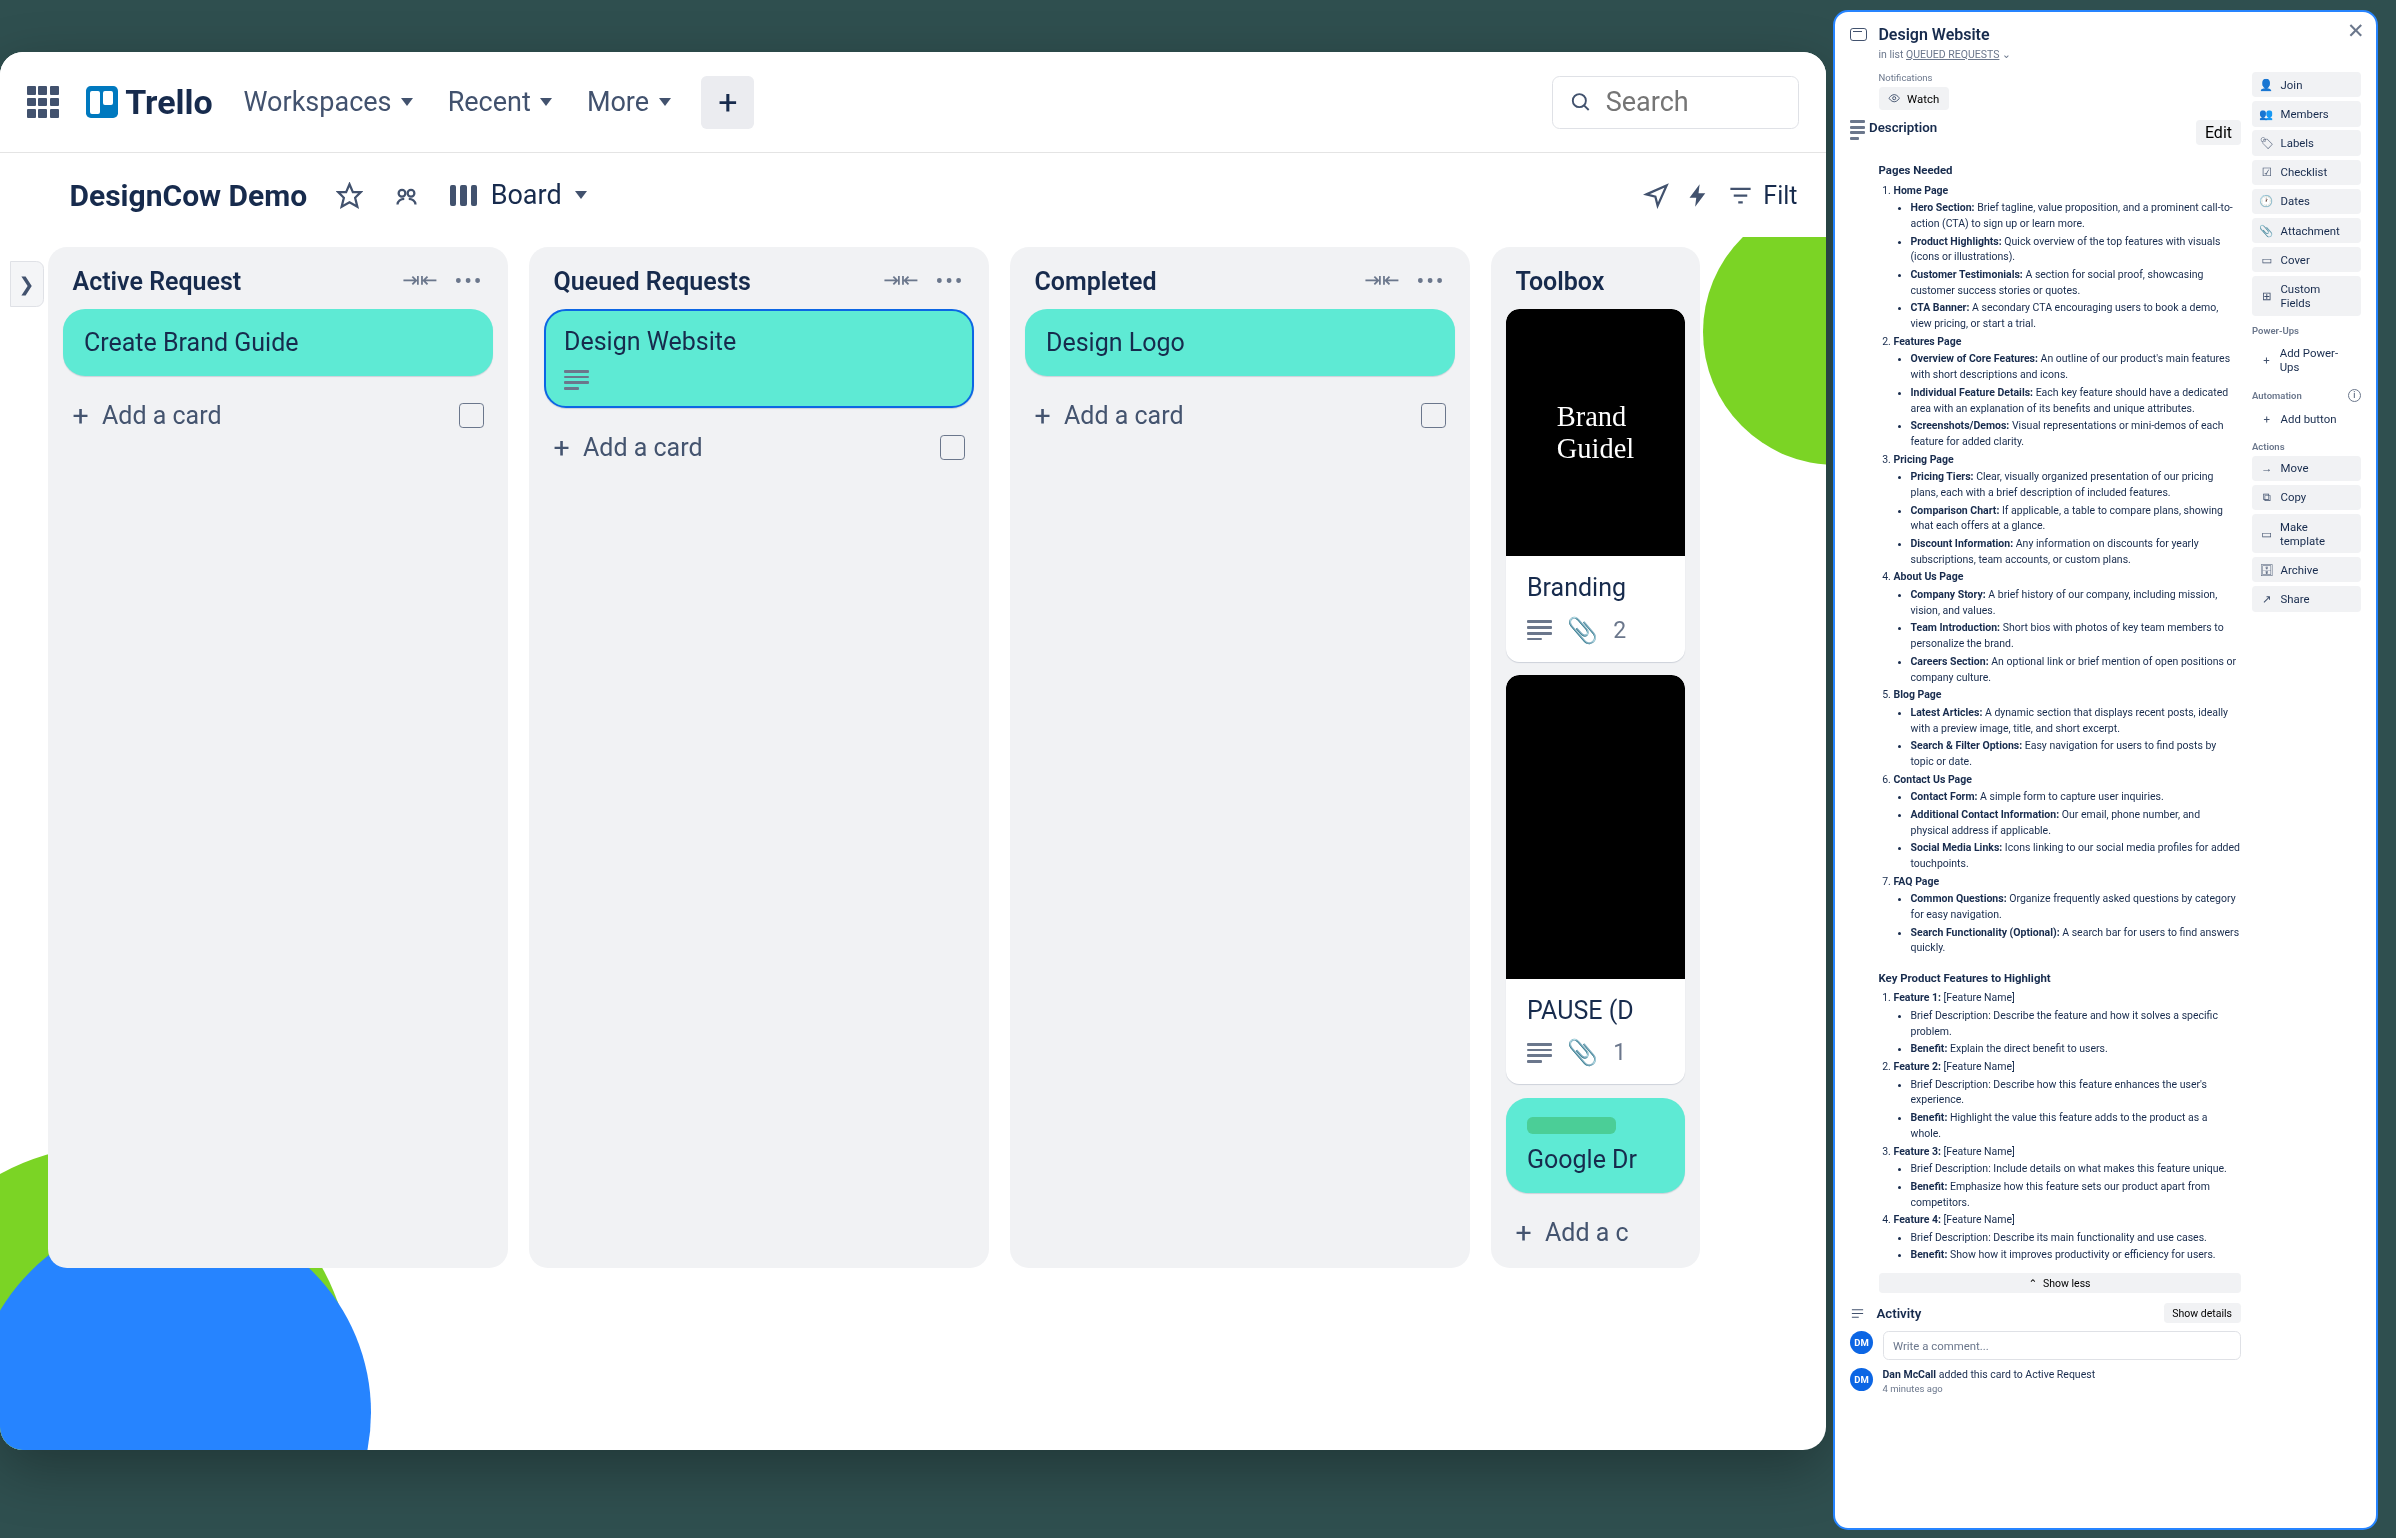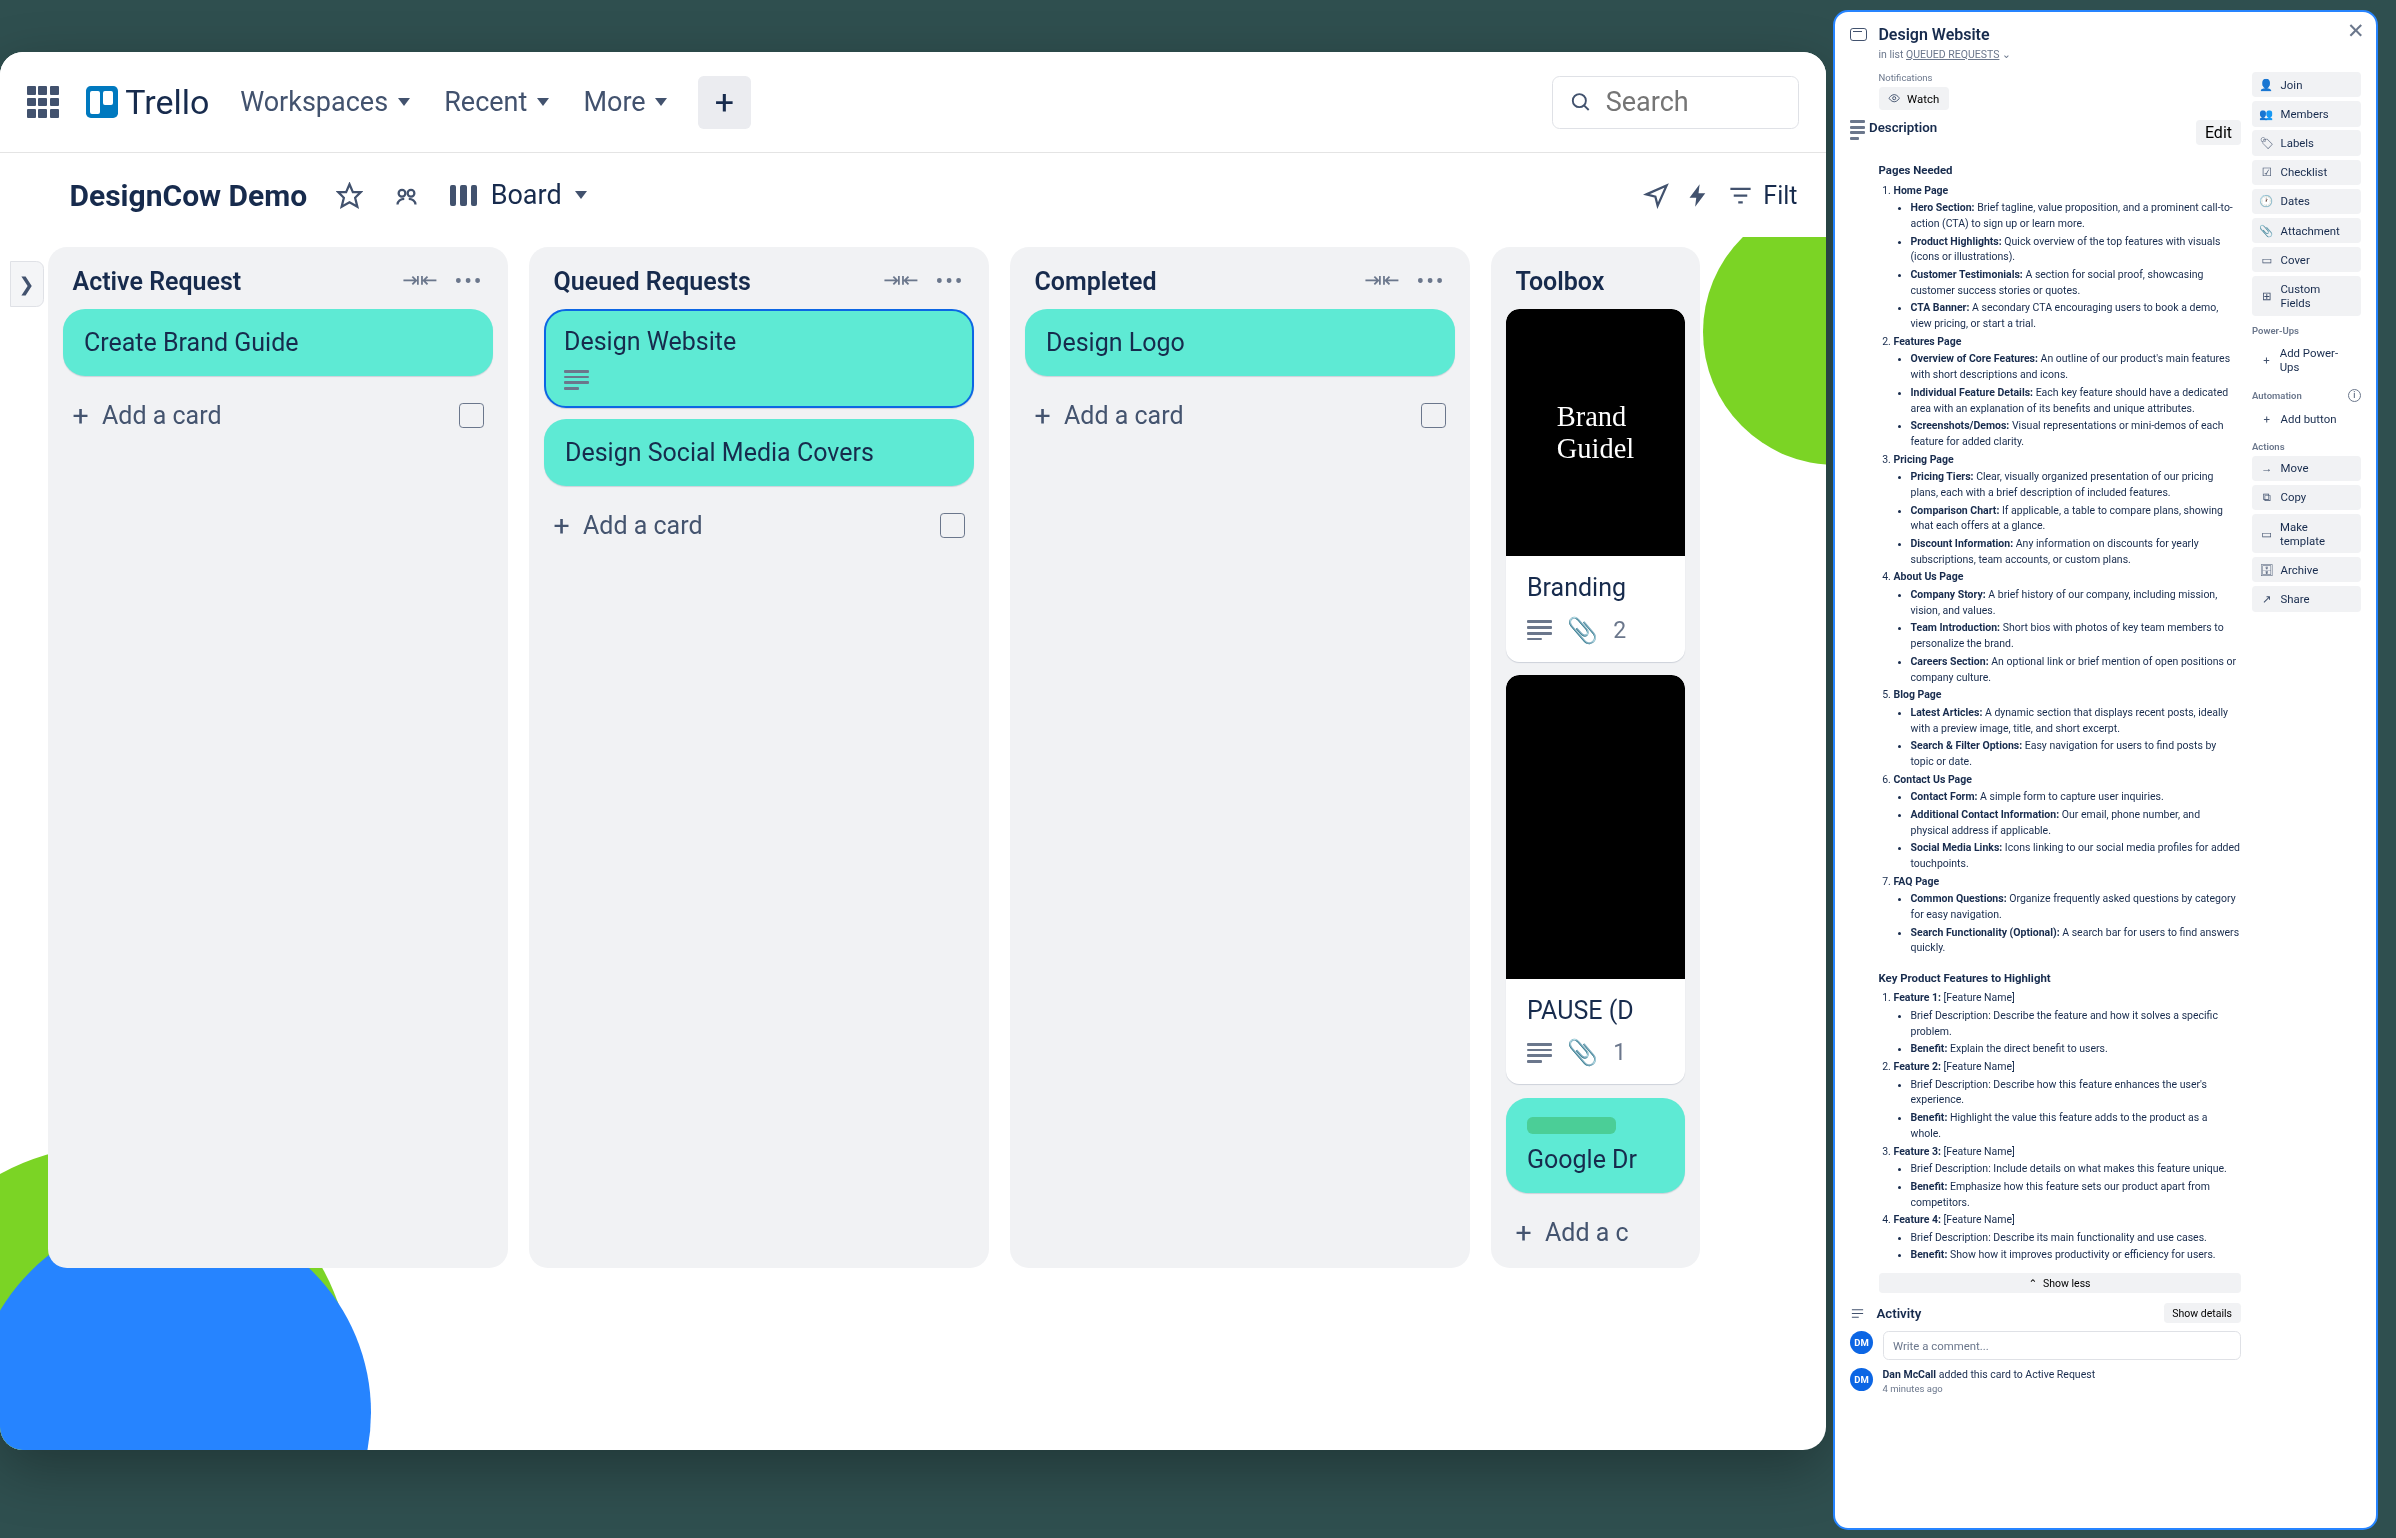--- a/index.html
+++ b/index.html
@@ -1,21 +1,21 @@
 <!DOCTYPE html>
 <html style="font-size:15px"><head>
 <meta charset="utf-8">
 <style>
 *{box-sizing:border-box;margin:0;padding:0;font-family:-apple-system,BlinkMacSystemFont,"Segoe UI",Roboto,sans-serif}
 body{background:#2f4f4f;width:2397px;height:1539px;overflow:hidden;position:relative}
 .app-window{position:absolute;left:0;top:52px;width:1826px;height:1398px;background:#fff;border-radius:23px;overflow:hidden;box-shadow:0 19px 57px rgba(0,0,0,.3)}
 .topbar{height:101px;display:flex;align-items:center;padding:0 27px;gap:27px;background:#fff;border-bottom:1px solid #e4e4e4}
 .apps-grid{display:grid;grid-template-columns:repeat(3,8.6px);grid-template-rows:repeat(3,8.6px);gap:2.9px}
 .apps-grid span{background:#42526E;border-radius:1px}
-.logo{display:flex;align-items:center;gap:7.6px;font-weight:400;font-size:34px;color:#172B4D}
+.logo{display:flex;align-items:center;gap:7.6px;font-weight:700;font-size:34px;color:#172B4D}
 .logo-svg{width:32px;height:32px;background:#0079BF;border-radius:4.8px;position:relative}
 .logo-svg::before,.logo-svg::after{content:"";position:absolute;background:#fff;border-radius:1.9px;top:4.8px;width:9.5px}
 .logo-svg::before{left:4.8px;height:23px}
 .logo-svg::after{right:4.8px;height:14.3px}
 .nav-items{display:flex;gap:27px}
 .nav-item{display:flex;align-items:center;gap:9.5px;font-size:27px;color:#42526E;cursor:pointer;padding:7.6px 3.8px}
 .chev{width:0;height:0;border-left:6.7px solid transparent;border-right:6.7px solid transparent;border-top:8.6px solid #42526E}
 .plus-btn{width:53px;height:53px;background:#ebecf0;border-radius:5.7px;display:flex;align-items:center;justify-content:center;font-size:34px;color:#172B4D;cursor:pointer}
 .spacer{flex:1}
 .search-box{display:flex;align-items:center;gap:13.3px;background:#fff;border:1px solid #dfe1e6;border-radius:7.6px;padding:9.5px 17px;width:247px}
@@ -231,23 +231,20 @@
           <div class="card-title">Design Website</div>
           <div class="card-badges">
               <div class="badge-desc">
                 <span></span>
                 <span></span>
                 <span></span>
                 <span></span>
               </div>
             </div>
         </div>
-        <div class="card">
-          <div class="card-title">Design Social Media Covers</div>
-        </div>
         <div class="add-card">
           <div class="add-card-left">
               <span class="add-plus">+</span>
               <span>Add a card</span>
             </div>
           <div class="template-icn"></div>
         </div>
       </div>
 
       <div class="list">

